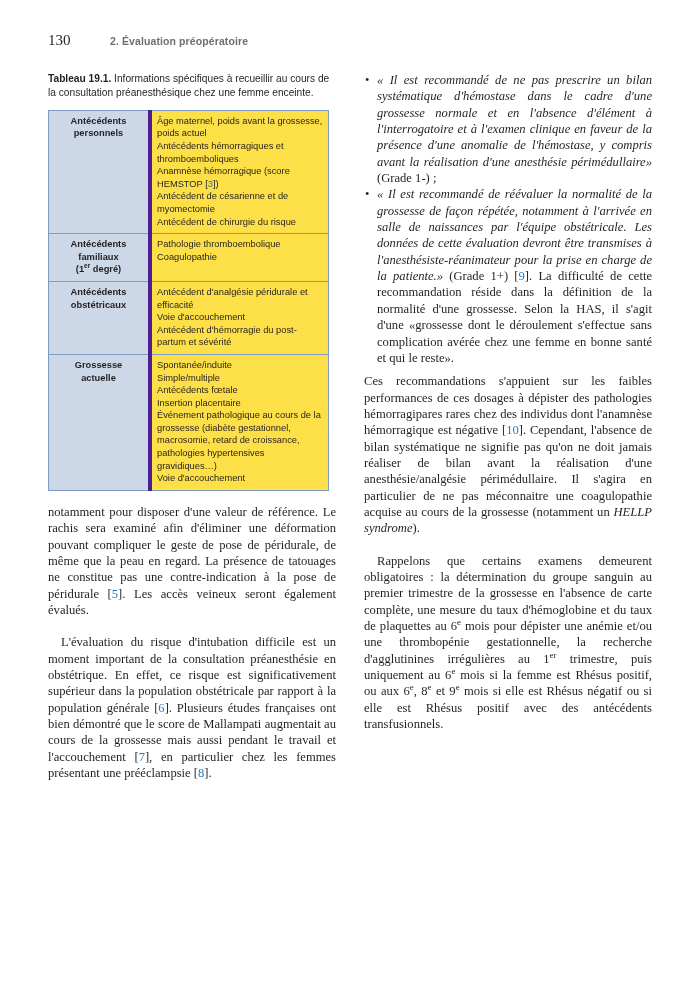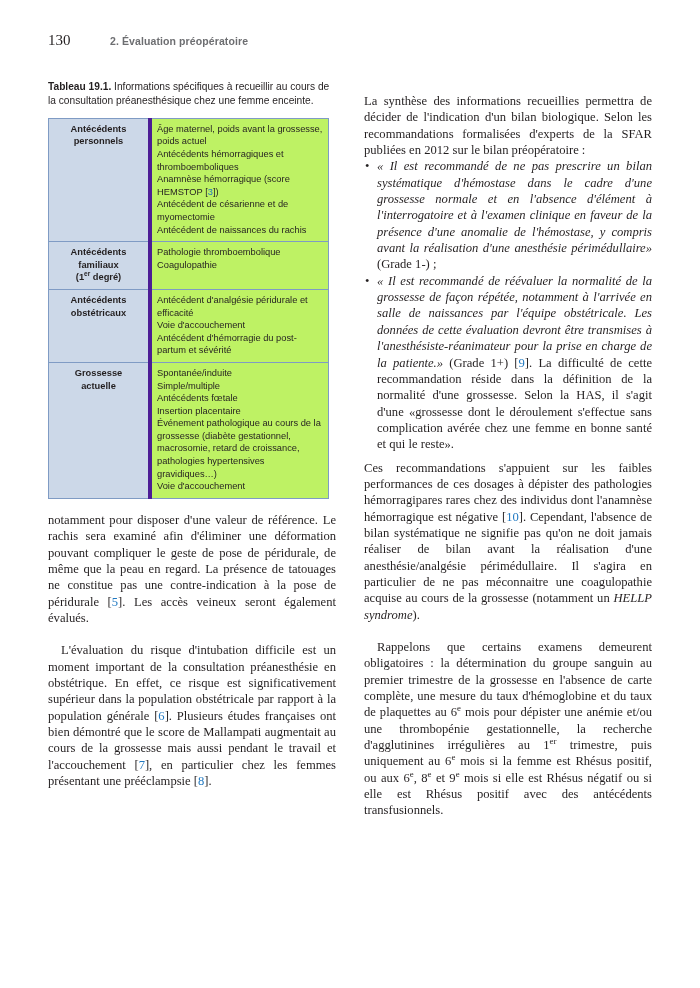--- a/index.html
+++ b/index.html
@@ -43,21 +43,21 @@
     font-family: "Liberation Sans", sans-serif;
     font-size: 10.5px;
     font-weight: bold;
     color: #6d6e71;
     letter-spacing: 0.1px;
   }
 
   
   .col {
     position: absolute;
-    top: 80px;
+    top: 72px;
     width: 288px;
   }
   .col-left  { left: 48px; }
   .col-right { left: 364px; }
 
   
   .table-caption {
     font-family: "Liberation Sans", sans-serif;
     font-size: 10.2px;
     line-height: 14.4px;
@@ -90,21 +90,21 @@
   }
   td.th-cell {
     width: 89px;
     background: #ccd8e8;
     font-weight: bold;
     text-align: center;
     border-right: 4px solid #4c1d95;
     padding-top: 5px;
   }
   td.body-cell {
-    background: #bef264;
+    background: #fde047;
   }
   .cell-line { display: block; }
   .ref { color: #1f78c1; }
   sup { font-size: 70%; vertical-align: super; line-height: 0; }
 
   
   .sec-head {
     font-family: "Liberation Sans", sans-serif;
     font-size: 19.5px;
     font-weight: normal;
@@ -173,21 +173,21 @@
         <tr>
           <td class="th-cell">
             <span class="cell-line">Antécédents</span>
             <span class="cell-line">personnels</span>
           </td>
           <td class="body-cell">
             <span class="cell-line">Âge maternel, poids avant la grossesse, poids actuel</span>
             <span class="cell-line">Antécédents hémorragiques et thromboemboliques</span>
             <span class="cell-line">Anamnèse hémorragique (score HEMSTOP [<span class="ref">3</span>])</span>
             <span class="cell-line">Antécédent de césarienne et de myomectomie</span>
-            <span class="cell-line">Antécédent de naissances du rachis</span>
+            <span class="cell-line">Antécédent de chirurgie du risque</span>
           </td>
         </tr>
         <tr>
           <td class="th-cell">
             <span class="cell-line">Antécédents</span>
             <span class="cell-line">familiaux</span>
             <span class="cell-line"><span>(1</span><sup>er</sup><span> degré)</span></span>
           </td>
           <td class="body-cell">
             <span class="cell-line">Pathologie thromboembolique</span>
@@ -224,21 +224,20 @@
 
     <p class="body first"><span>notamment pour disposer d'une valeur de référence. Le rachis sera examiné afin d'éliminer une déformation pouvant compliquer le geste de pose de péridurale, de même que la peau en regard. La présence de tatouages ne constitue pas une contre-indication à la pose de péridurale [</span><span class="ref">5</span><span>]. Les accès veineux seront également évalués.</span></p>
 
     <p class="body indent"><span>L'évaluation du risque d'intubation difficile est un moment important de la consultation préanesthésie en obstétrique. En effet, ce risque est significativement supérieur dans la population obstétricale par rapport à la population générale [</span><span class="ref">6</span><span>]. Plusieurs études françaises ont bien démontré que le score de Mallampati augmentait au cours de la grossesse mais aussi pendant le travail et l'accouchement [</span><span class="ref">7</span><span>], en particulier chez les femmes présentant une prééclampsie [</span><span class="ref">8</span><span>].</span></p>
 
   </div>
 
   <div class="col col-right">
 
 
-    <p class="body first">La synthèse des informations recueillies permettra de décider de l'indication d'un bilan biologique. Selon les recommandations formalisées d'experts de la SFAR publiées en 2012 sur le bilan préopératoire :</p>
 
     <ul class="quotes">
       <li><span class="q">« Il est recommandé de ne pas prescrire un bilan systématique d'hémostase dans le cadre d'une grossesse normale et en l'absence d'élément à l'interrogatoire et à l'examen clinique en faveur de la présence d'une anomalie de l'hémostase, y compris avant la réalisation d'une anesthésie périmédullaire»</span><span> (Grade 1-) ;</span></li>
       <li><span class="q">« Il est recommandé de réévaluer la normalité de la grossesse de façon répétée, notamment à l'arrivée en salle de naissances par l'équipe obstétricale. Les données de cette évaluation devront être transmises à l'anesthésiste-réanimateur pour la prise en charge de la patiente.»</span><span> (Grade 1+) [</span><span class="ref">9</span><span>]. La difficulté de cette recommandation réside dans la définition de la normalité d'une grossesse. Selon la HAS, il s'agit d'une «grossesse dont le déroulement s'effectue sans complication avérée chez une femme en bonne santé et qui le reste».</span></li>
     </ul>
 
     <p class="body" style="margin-top:7px"><span>Ces recommandations s'appuient sur les faibles performances de ces dosages à dépister des pathologies hémorragipares rares chez des individus dont l'anamnèse hémorragique est négative [</span><span class="ref">10</span><span>]. Cependant, l'absence de bilan systématique ne signifie pas qu'on ne doit jamais réaliser de bilan avant la réalisation d'une anesthésie/analgésie périmédullaire. Il s'agira en particulier de ne pas méconnaitre une coagulopathie acquise au cours de la grossesse (notamment un </span><em>HELLP syndrome</em><span>).</span></p>
 
     <p class="body indent"><span>Rappelons que certains examens demeurent obligatoires : la détermination du groupe sanguin au premier trimestre de la grossesse en l'absence de carte complète, une mesure du taux d'hémoglobine et du taux de plaquettes au 6</span><sup>e</sup><span> mois pour dépister une anémie et/ou une thrombopénie gestationnelle, la recherche d'agglutinines irrégulières au 1</span><sup>er</sup><span> trimestre, puis uniquement au 6</span><sup>e</sup><span> mois si la femme est Rhésus positif, ou aux 6</span><sup>e</sup><span>, 8</span><sup>e</sup><span> et 9</span><sup>e</sup><span> mois si elle est Rhésus négatif ou si elle est Rhésus positif avec des antécédents transfusionnels.</span></p>
 

